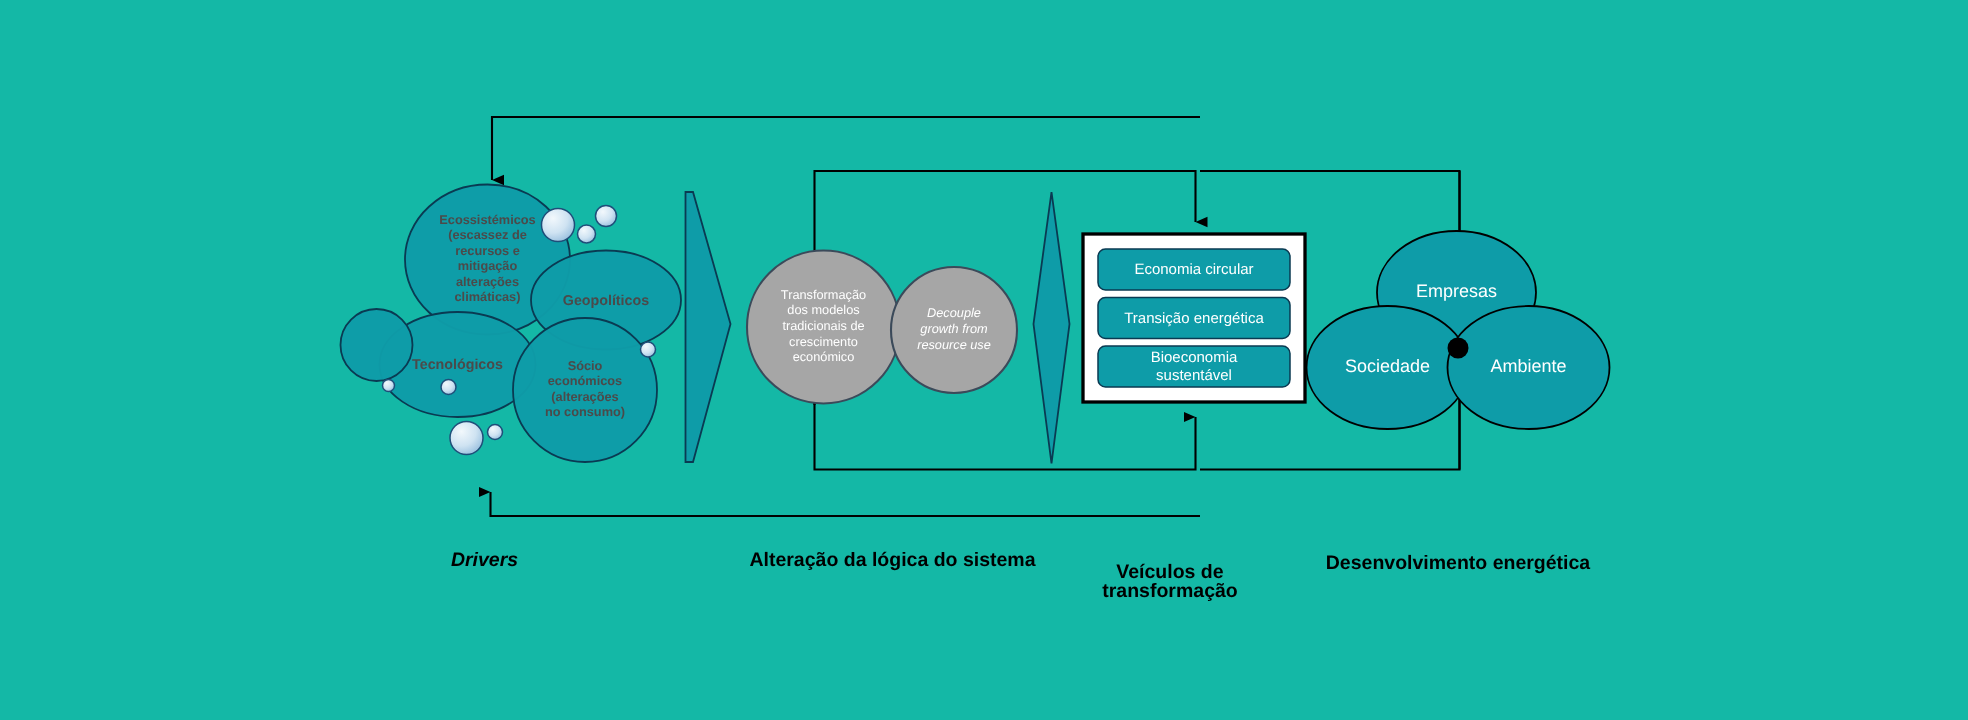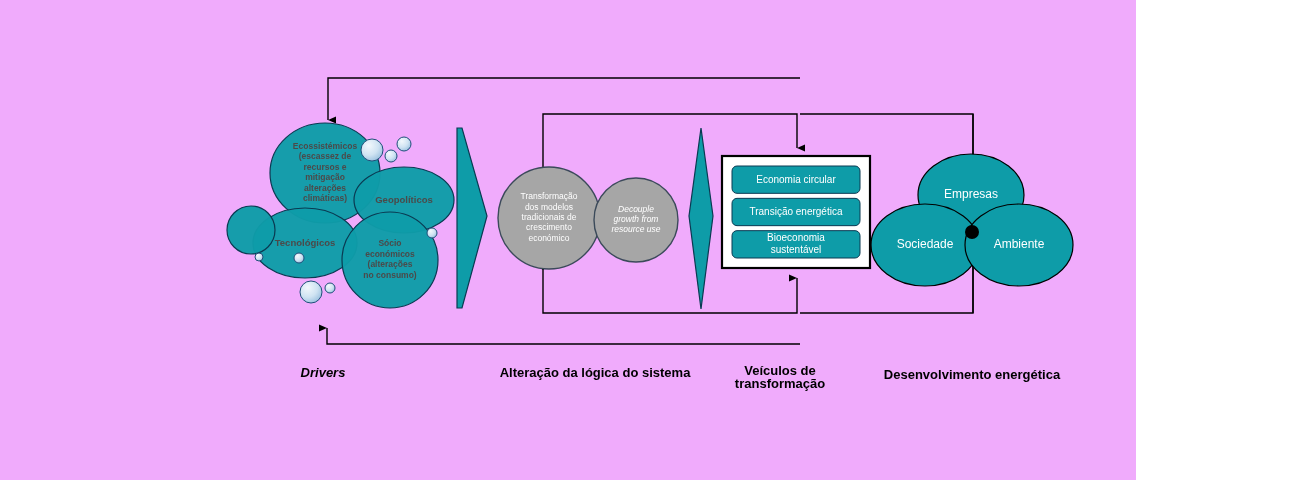--- a/index.html
+++ b/index.html
@@ -10,23 +10,23 @@
   }
   body {
     width: 1312px;
     height: 480px;
     font-family: "Liberation Sans", sans-serif;
     overflow: hidden;
     position: relative;
   }
   #stage {
     position: relative;
-    width: 1136px;
+    width: 1312px;
     height: 480px;
-    background: #f0abfc;
+    background: #14b8a6;
   }
   #diagram-svg {
     position: absolute;
     left: 0;
     top: 0;
     width: 1312px;
     height: 480px;
   }
   .lbl {
     position: absolute;
@@ -162,18 +162,18 @@
       </g>
 
     <g>
         <circle cx="972" cy="232" r="7" fill="#000000"></circle>
       </g>
   </svg>
 
   <div id="stage-labels">
       <div class="lbl italic" style="left: 213px; top: 366px; width: 220px;">Drivers</div>
       <div class="lbl" style="left: 485px; top: 366px; width: 220px;">Alteração da lógica do sistema</div>
-      <div class="lbl" style="left: 670px; top: 364px; width: 220px;">Veículos de
+      <div class="lbl" style="left: 670px; top: 374px; width: 220px;">Veículos de
 transformação</div>
       <div class="lbl" style="left: 862px; top: 368px; width: 220px;">Desenvolvimento energética</div>
     </div>
 
 </div>
 
 </body></html>

